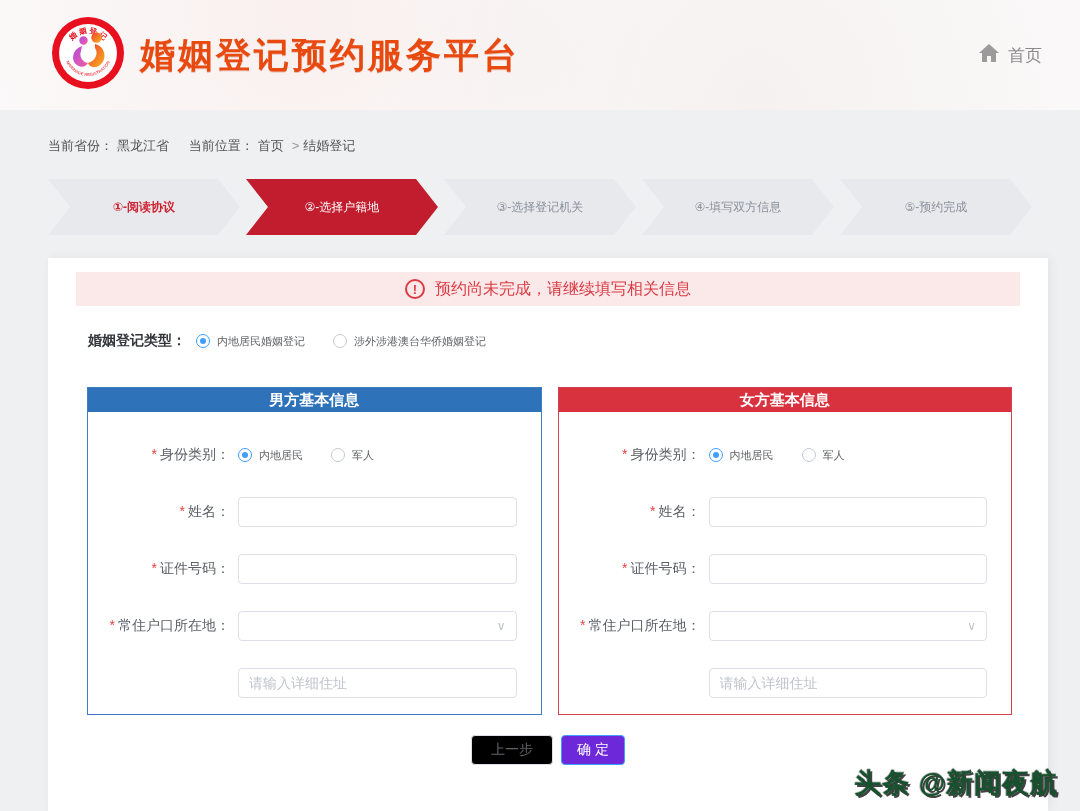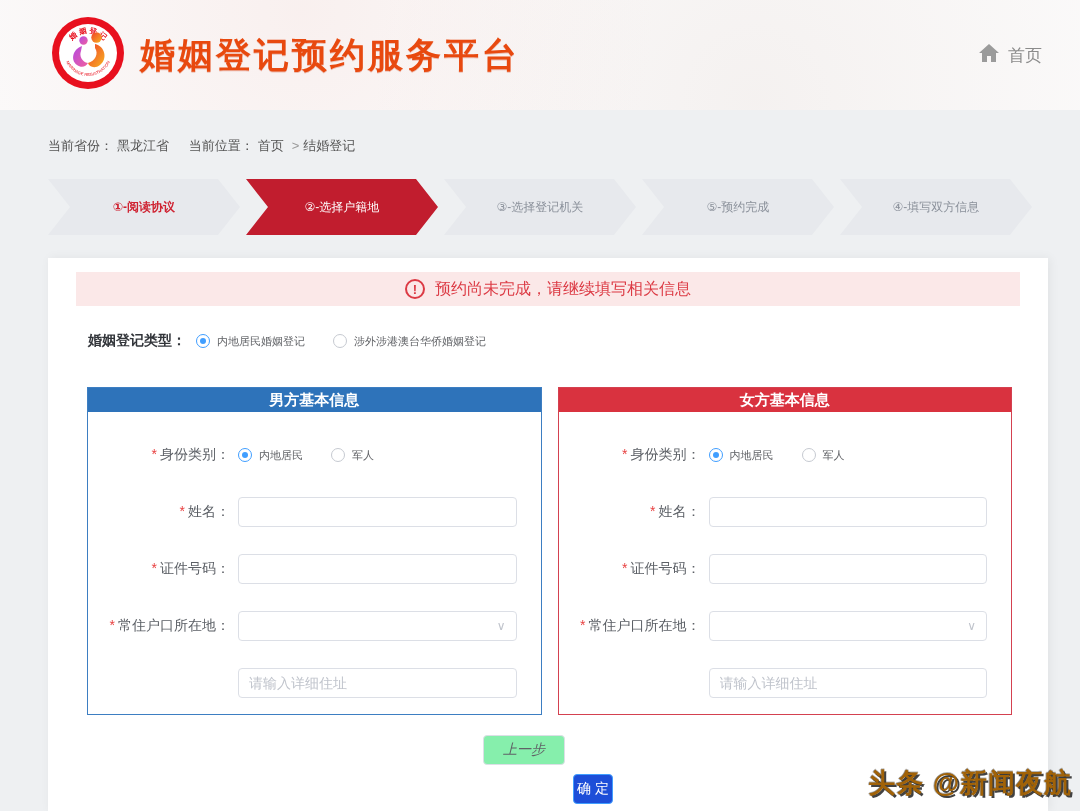--- a/index.html
+++ b/index.html
@@ -94,27 +94,27 @@
   .select {
     width:100%; height:30px; border:1px solid #dcdfe6; border-radius:4px;
     display:flex; align-items:center; justify-content:flex-end;
     padding:0 10px; color:#c0c4cc; font-size:12px; cursor:pointer; background:#fff;
   }
 
   
   .actions { display:flex; justify-content:center; gap:8px; margin-top:20px; }
   .btn { height:30px; border-radius:4px; font-size:14px; cursor:pointer;
     font-family:inherit; display:flex; align-items:center; }
-  .btn-prev { background:#86efac; border:1px solid #dcdfe6; color:#606266; padding:0 19px;font-style:italic; }
-  .btn-confirm { background:#1d4ed8; border:1px solid #409eff; color:#fff; padding:0 3px;margin-top:39px; }
+  .btn-prev { background:#000000; border:1px solid #dcdfe6; color:#606266; padding:0 19px; }
+  .btn-confirm { background:#6d28d9; border:1px solid #409eff; color:#fff; padding:0 15px; }
 
   
   .watermark {
-    position:absolute; right:8px; bottom:10px; font-size:27px; font-weight:bold;
-    color:#a16207; letter-spacing:1px;
+    position:absolute; right:22px; bottom:10px; font-size:27px; font-weight:bold;
+    color:#14532d; letter-spacing:1px;
     text-shadow:2px 2px 0 rgba(45,45,45,.9), -1px 0 0 rgba(45,45,45,.35), 0 -1px 0 rgba(45,45,45,.35);
     text-align:right;
   }
 </style>
 </head>
 <body>
 
 <div class="header">
   <span>
     <svg width="76" height="76" viewBox="0 0 76 76">
@@ -157,22 +157,22 @@
 
 <div class="breadcrumb">
   <span>当前省份：</span><span style="margin-right:16px;">黑龙江省</span>
   <span>当前位置：</span><span class="link">首页</span><span class="sep">&gt;</span><span>结婚登记</span>
 </div>
 
 <div class="stepper">
   <div class="step done">①-阅读协议</div>
   <div class="step active">②-选择户籍地</div>
   <div class="step">③-选择登记机关</div>
+  <div class="step">④-填写双方信息</div>
   <div class="step">⑤-预约完成</div>
-  <div class="step">④-填写双方信息</div>
 </div>
 
 <div class="card">
 
   <div class="alert">
     <span class="alert-icon">!</span>
     <span>预约尚未完成，请继续填写相关信息</span>
   </div>
 
   <div class="type-row">

